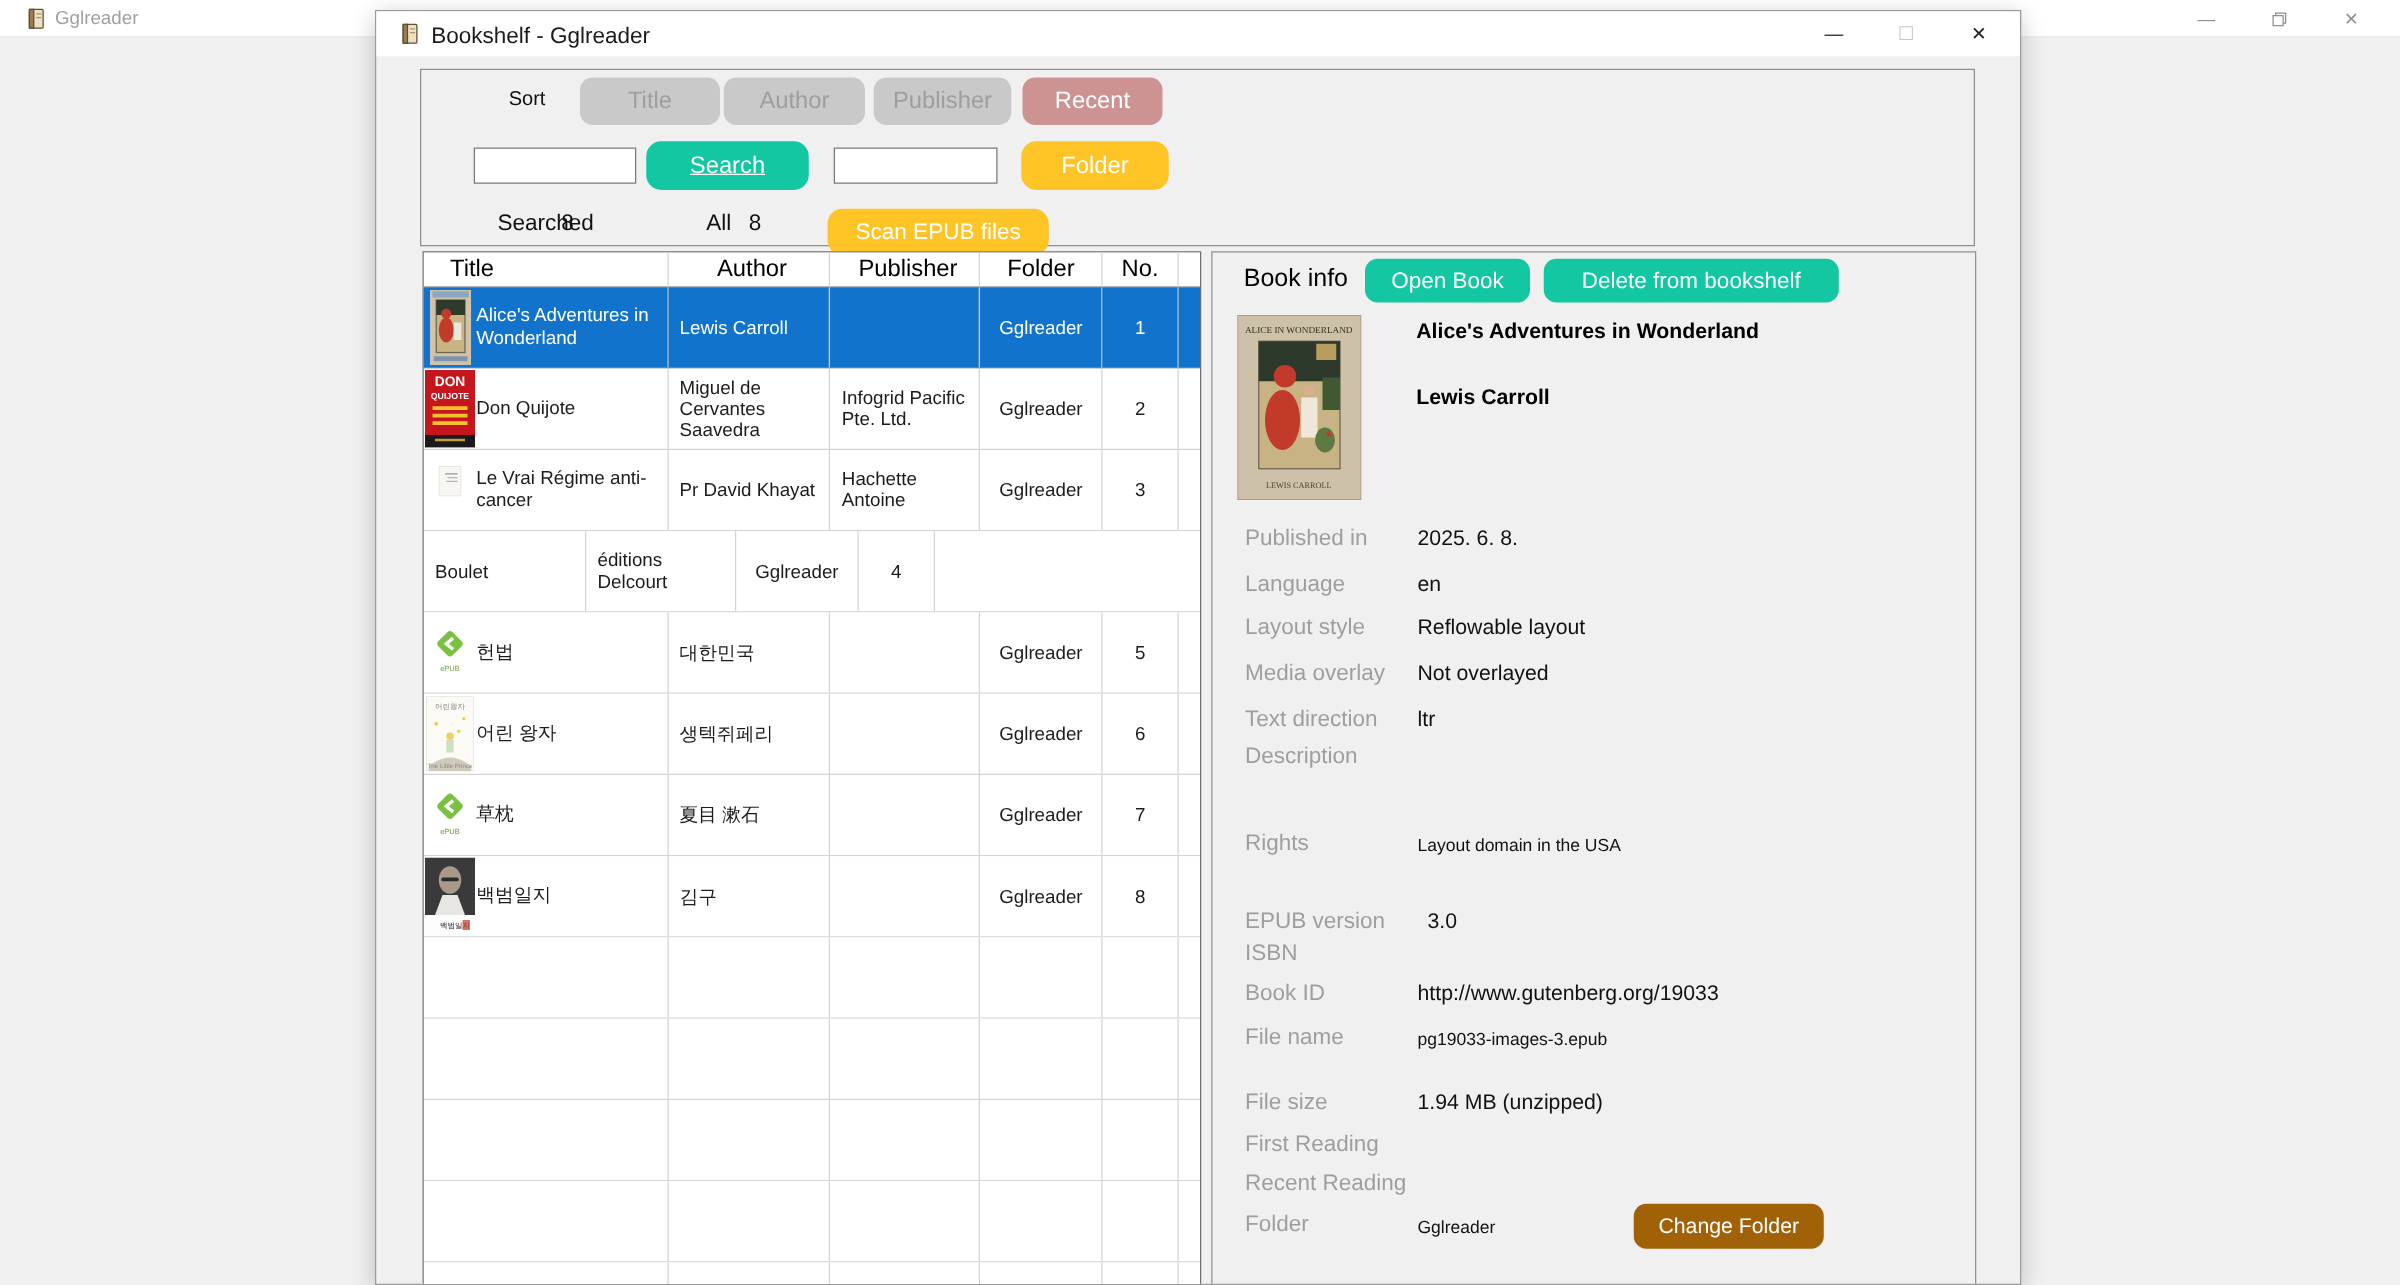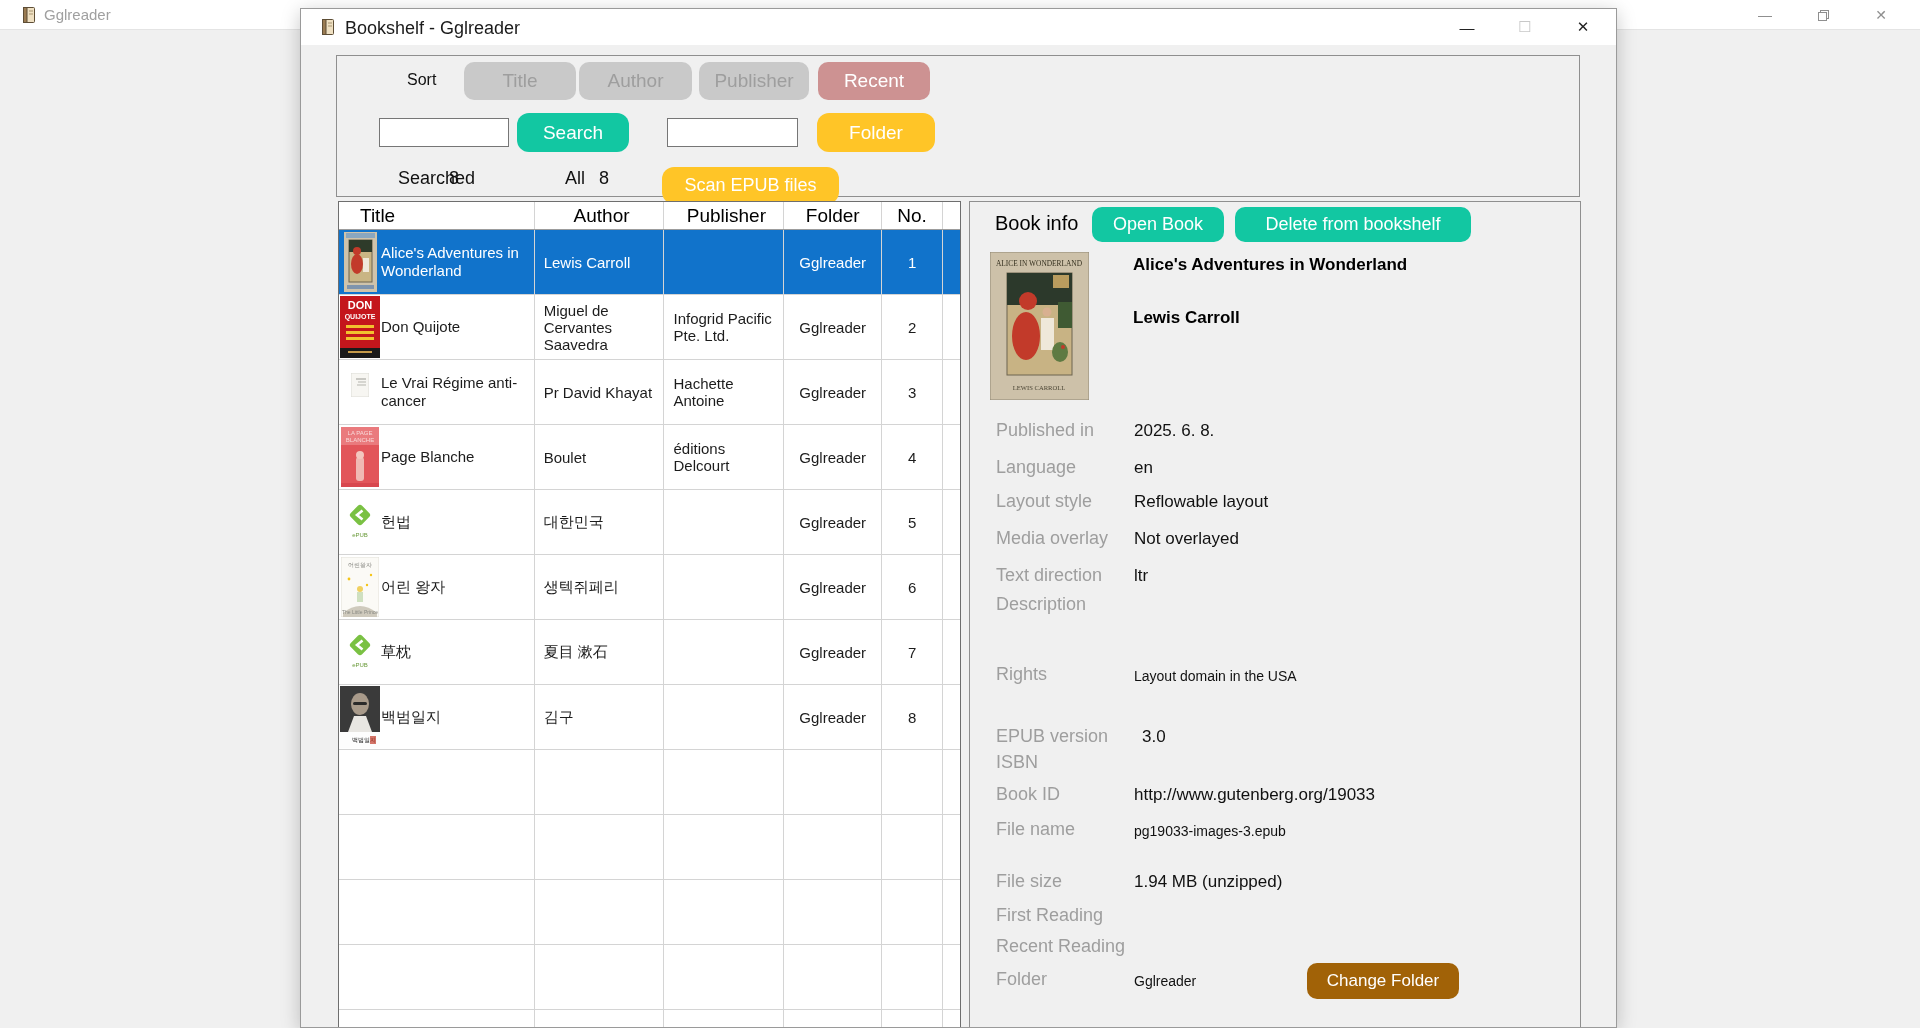--- a/index.html
+++ b/index.html
@@ -105,21 +105,21 @@
     </div>
 
     <div class="ctrl-panel">
       <span class="sort-label">Sort</span>
       <div class="btn btn-gray sbtn" style="left:127px;">Title</div>
       <div class="btn btn-gray sbtn" style="left:242px;width:113px;">Author</div>
       <div class="btn btn-gray sbtn" style="left:362px;width:110px;">Publisher</div>
       <div class="btn btn-pink sbtn" style="left:481px;">Recent</div>
 
       <input class="tinput" style="left: 42px;" value="">
-      <div class="btn btn-teal" style="left:180px;top:57px;width:112px;height:39px;border-radius:12px;">Search</div>
+      <div class="btn btn-teal" style="left:180px;top:57px;width:130px;height:39px;border-radius:12px;text-decoration:underline;">Search</div>
       <input class="tinput" style="left: 330px; width: 131px;" value="">
       <div class="btn btn-yellow" style="left:480px;top:57px;width:118px;height:39px;border-radius:12px;">Folder</div>
 
       <span class="cnt-label" style="left:17px;margin-left:44px;">Searched</span>
       <span class="cnt-label" style="left:112px;">8</span>
       <span class="cnt-label" style="left:228px;">All</span>
       <span class="cnt-label" style="left:262px;">8</span>
       <div class="btn btn-yellow" style="left:325px;top:111px;width:177px;height:37px;border-radius:12px;font-size:18px;">Scan EPUB files</div>
     </div>
 
@@ -192,34 +192,20 @@
             <span class="title-text">Le Vrai Régime anti-cancer</span>
           </div>
         <div class="td w-author">Pr David Khayat</div>
         <div class="td w-pub">Hachette Antoine</div>
         <div class="td w-folder td-c">Gglreader</div>
         <div class="td w-no td-c">3</div>
         <div class="td w-strip"></div>
       </div>
 
       <div class="trow">
-        <div class="td w-title">
-            <span class="thumb-box">
-          <svg width="38" height="60" viewBox="0 0 38 60">
-                <rect width="38" height="60" fill="#e2555a"></rect>
-                <rect width="38" height="18" fill="#ea7a7d"></rect>
-                <text x="19" y="8" font-size="6" fill="#f8d9d9" text-anchor="middle">LA PAGE</text>
-                <text x="19" y="15" font-size="6" fill="#f8d9d9" text-anchor="middle">BLANCHE</text>
-                <rect x="15" y="30" width="8" height="24" rx="3" fill="#f0b9b4"></rect>
-                <circle cx="19" cy="28" r="4" fill="#f3c7c0"></circle>
-                <rect y="56" width="38" height="4" fill="#d8474e"></rect>
-              </svg>
-          </span>
-            <span class="title-text">Page Blanche</span>
-          </div>
         <div class="td w-author">Boulet</div>
         <div class="td w-pub">éditions Delcourt</div>
         <div class="td w-folder td-c">Gglreader</div>
         <div class="td w-no td-c">4</div>
         <div class="td w-strip"></div>
       </div>
 
       <div class="trow">
         <div class="td w-title">
             <span class="thumb-box">

